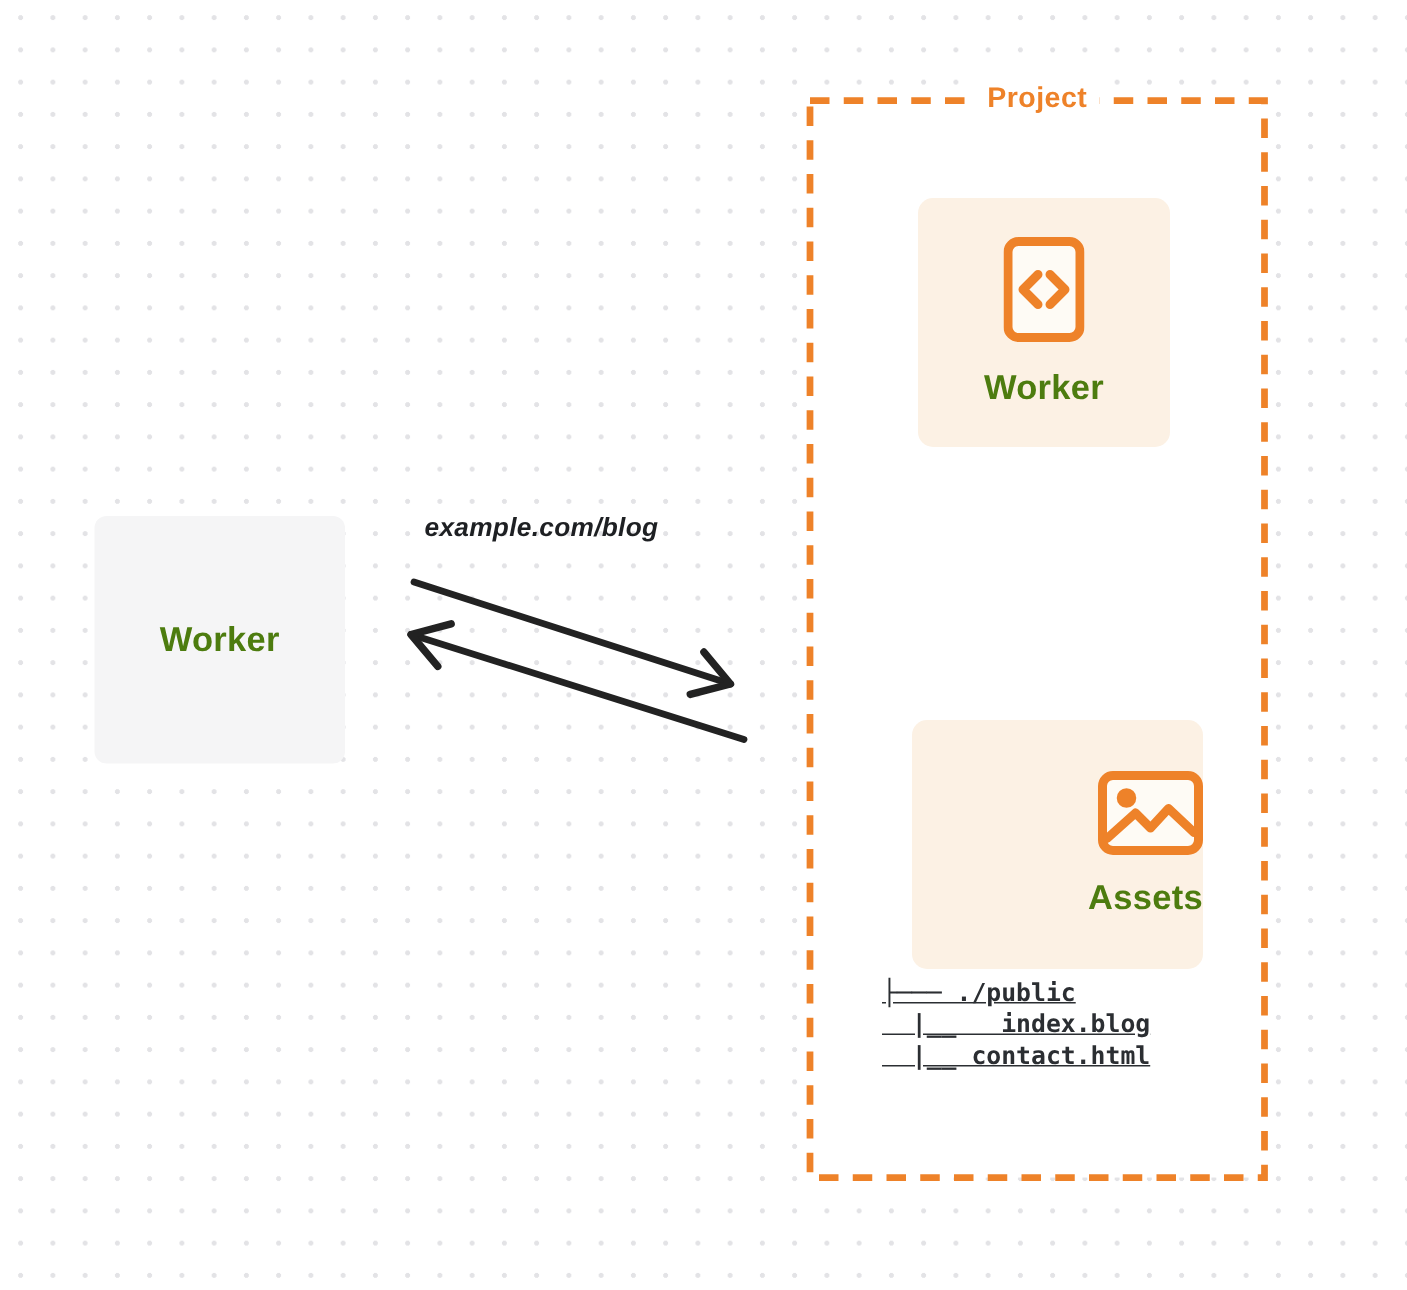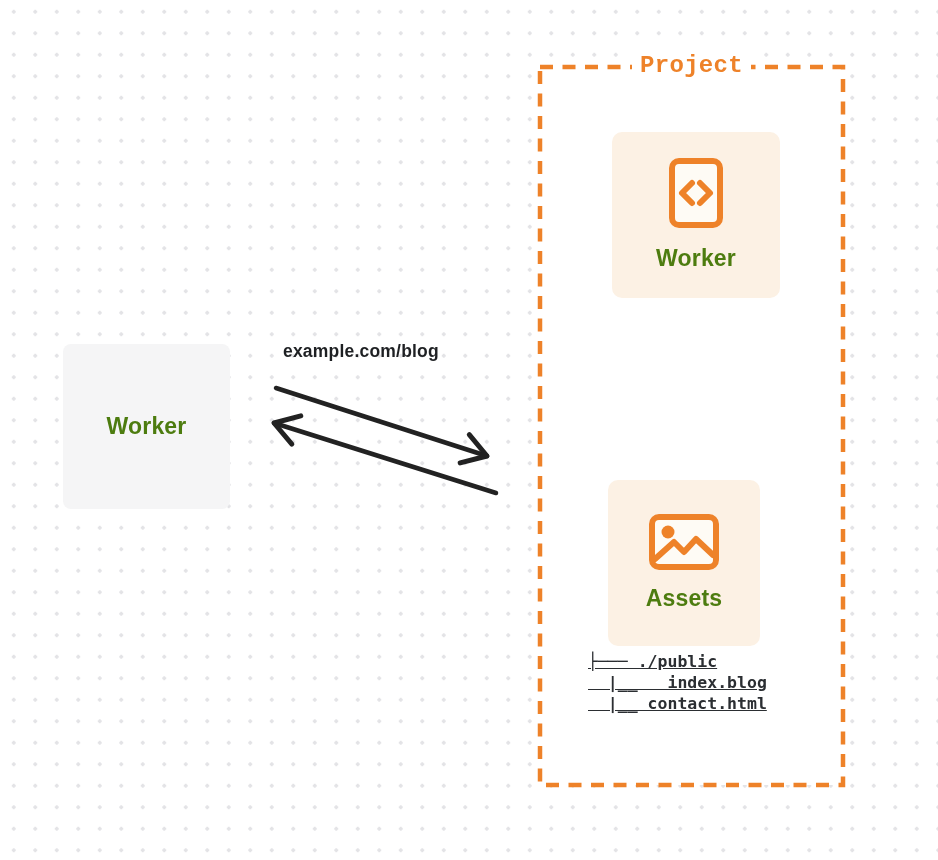--- a/index.html
+++ b/index.html
@@ -24,24 +24,23 @@
     left: 540px; top: 51px;
     width: 303px;
     text-align: center;
     line-height: 30px;
   }
   .project-label-wrap span {
     display: inline-block;
     background: #ffffff;
     padding: 0 8px;
     color: #ee8229;
-    font-size: 24px;
+    font-size: 19px;
     font-weight: 700;
     letter-spacing: 0.3px;
-    font-family: Liberation Mono, monospace;
   }
   .card {
     position: absolute;
     border-radius: 10px;
     display: flex;
     flex-direction: column;
     align-items: center;
     justify-content: center;
   }
   .client-card {
@@ -51,37 +50,39 @@
     border-radius: 8px;
   }
   .worker-card {
     left: 612px; top: 132px;
     width: 168px; height: 166px;
     background: #fcf1e4;
     gap: 17px;
   }
   .assets-card {
     left: 608px; top: 480px;
-    width: 152px; height: 166px;
+    width: 194px; height: 166px;
     background: #fcf1e4;
     gap: 15px;
+    align-items: flex-end;
   }
   .card .label {
     font-size: 23px;
     font-weight: 700;
     color: #4d7c0f;
     letter-spacing: 0.2px;
   }
   .url-label {
     position: absolute;
     left: 283px; top: 341px;
     font-size: 17.5px;
     font-weight: 700;
     color: #1e2023;
     letter-spacing: 0.2px;
+    font-style: italic;
   }
   .file-tree {
     position: absolute;
     left: 588px; top: 651px;
     font-family: "DejaVu Sans Mono", monospace;
     font-size: 16.5px;
     font-weight: 700;
     line-height: 21px;
     color: #2b2e32;
     text-decoration: underline;

